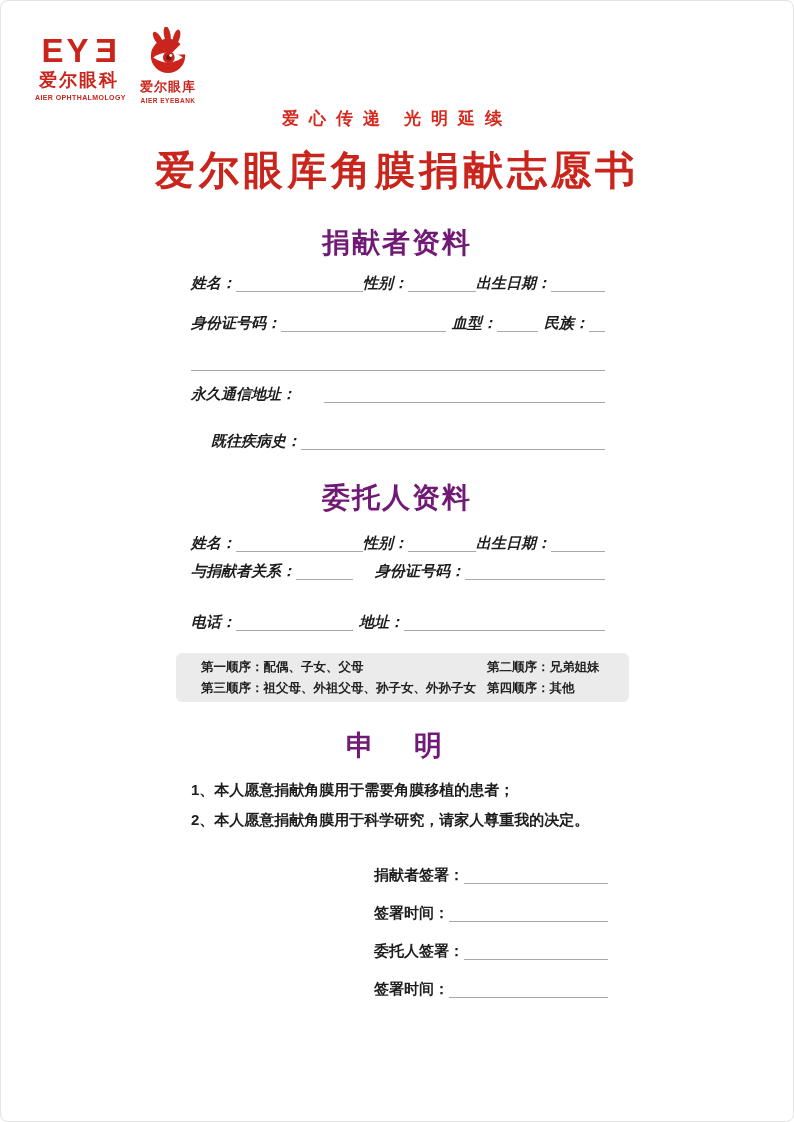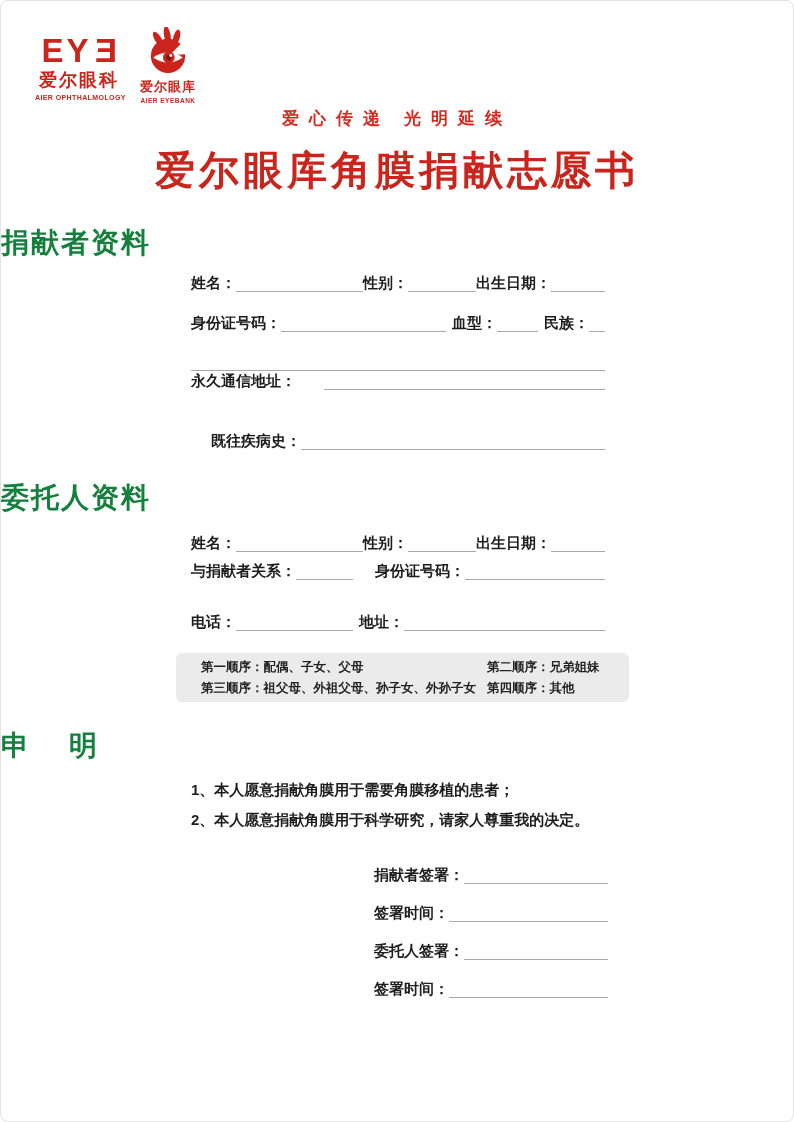--- a/index.html
+++ b/index.html
@@ -25,33 +25,33 @@
 
   
   .slogan { position:absolute; top:106px; left:0; width:100%; text-align:center;
             color:#d7281e; font-size:17px; font-weight:700; letter-spacing:10px; }
   .slogan .part2 { margin-left:14px; }
   .doc-title { position:absolute; top:142px; left:0; width:100%; text-align:center;
             font-family:"Liberation Serif","DejaVu Serif",serif;
             color:#c9251c; font-size:40px; font-weight:900; letter-spacing:4px; }
 
   
-  .section-heading { position:absolute; left:0; width:100%; text-align:left;
-            color:#15803d; font-size:28px; font-weight:800; letter-spacing:2px; line-height:32px; }
+  .section-heading { position:absolute; left:0; width:100%; text-align:center;
+            color:#701a75; font-size:28px; font-weight:800; letter-spacing:2px; line-height:32px; }
   .h-donor   { top:226px; }
   .h-trustee { top:481px; }
   .h-decl    { top:729px; letter-spacing:6px; }
 
   
   .form-row { position:absolute; left:190px; width:414px; display:flex; align-items:flex-end;
-              font-size:15px; font-weight:700; line-height:19px; white-space:nowrap; }
+              font-size:15px; font-weight:700; line-height:19px; white-space:nowrap;font-style:italic; }
   .blank { border-bottom:1px solid #a8a8a8; height:19px; }
   .grow { flex:1 1 auto; }
 
-  .d-r1 { top:272px; } .d-r2 { top:312px; } .d-r3 { top:351px; } .d-r4 { top:370px;gap:28px; } .d-r5 { top:430px;padding-left:20px; }
+  .d-r1 { top:272px; } .d-r2 { top:312px; } .d-r3 { top:351px; } .d-r4 { top:383px;gap:28px; } .d-r5 { top:430px;padding-left:20px; }
   .t-r1 { top:532px; } .t-r2 { top:560px;text-align:right; } .t-r3 { top:611px; }
 
   .w127 { width:127px; } .w68 { width:68px; } .w165 { width:165px; }
   .w41 { width:41px; } .w57 { width:57px; } .w117 { width:117px; }
   .ml22 { margin-left:22px; } .ml6 { margin-left:6px; }
 
   
   .priority-box { position:absolute; left:175px; top:652px; width:453px; height:49px;
                   background:#ebebeb; border-radius:6px;
                   display:grid; grid-template-columns:286px 1fr; align-content:center;

